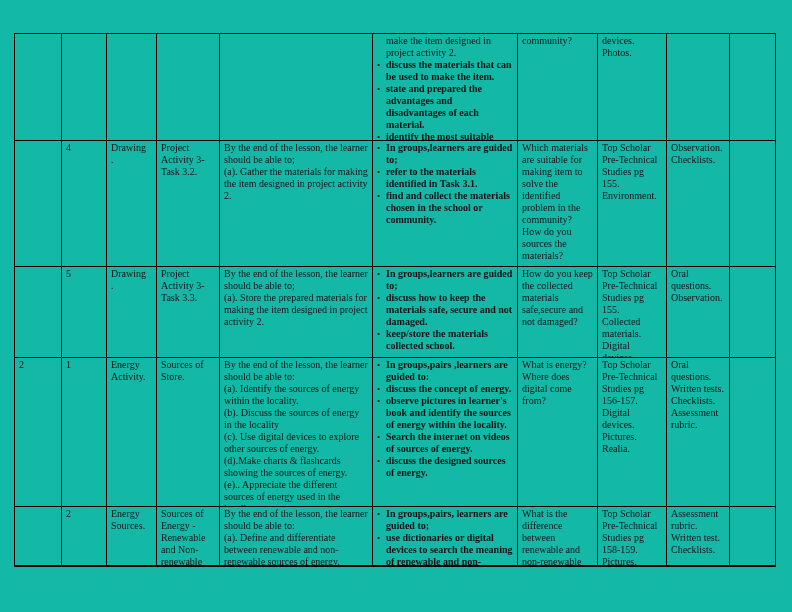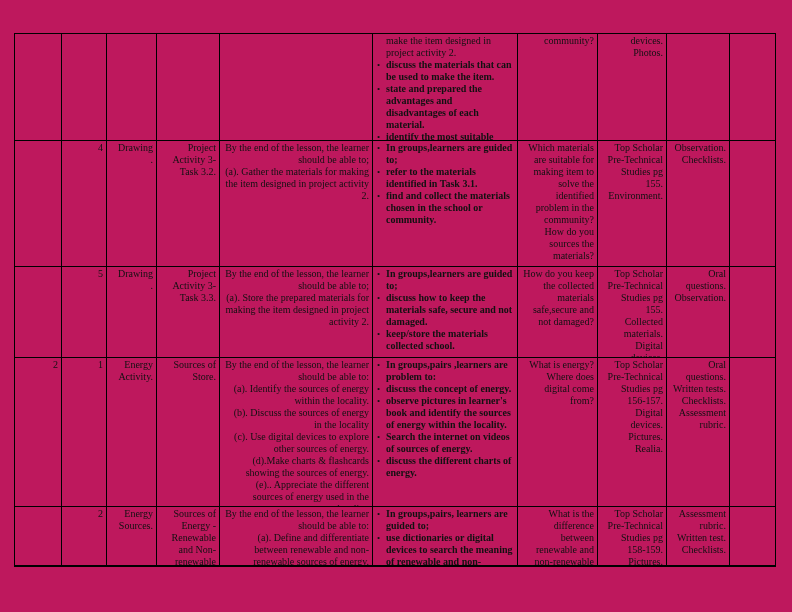--- a/index.html
+++ b/index.html
@@ -1,20 +1,20 @@
 <!DOCTYPE html>
 <html><head>
 <meta charset="utf-8">
 <style>
   html, body { margin: 0; padding: 0; background: #ffffff; }
   .page {
     position: relative;
     width: 792px;
     height: 612px;
-    background: #be185d;
+    background: #14b8a6;
     font-family: "Liberation Serif", "DejaVu Serif", serif;
     font-size: 10px;
     line-height: 12px;
     color: #111111;
     overflow: hidden;
   }
   table.sow {
     position: absolute;
     left: 14px;
     top: 33px;
@@ -26,21 +26,21 @@
     vertical-align: top;
     padding: 0;
   }
   tr.r4 td { border-bottom-width: 2px; }
   .cellbox { overflow: hidden; padding: 1px 3px 0 4px; }
   .r0 .cellbox { height: 105px; }
   .r1 .cellbox { height: 124px; }
   .r2 .cellbox { height: 89px; }
   .r3 .cellbox { height: 147px; }
   .r4 .cellbox { height: 57px; }
-  .pre { white-space: pre-line; overflow-wrap: break-word; text-align: right; }
+  .pre { white-space: pre-line; overflow-wrap: break-word; }
   .lead { margin-left: 9px; overflow-wrap: break-word; }
   .bullet-item { display: flex; }
   .bullet-item .glyph { flex: 0 0 9px; font-size: 9px; line-height: 12px; }
   .bullet-item .btext { flex: 1 1 auto; overflow-wrap: break-word; font-weight: bold; }
   col.c-week { width: 47px; }
   col.c-lesson { width: 45px; }
   col.c-strand { width: 50px; }
   col.c-substrand { width: 63px; }
   col.c-outcomes { width: 153px; }
   col.c-exper { width: 145px; }
@@ -246,37 +246,37 @@
 (c). Use digital devices to explore other sources of energy.
 (d).Make charts &amp; flashcards showing the sources of energy.
 (e).. Appreciate the different sources of energy used in the locality.</div>
           </td>
         <td>
             <div class="cellbox">
               <div class="lead"></div>
               <div>
                 <div class="bullet-item">
                   <span class="glyph">•</span>
-                  <span class="btext">In groups,pairs ,learners are problem to:</span>
+                  <span class="btext">In groups,pairs ,learners are guided to:</span>
                 </div>
                 <div class="bullet-item">
                   <span class="glyph">•</span>
                   <span class="btext">discuss the concept of energy.</span>
                 </div>
                 <div class="bullet-item">
                   <span class="glyph">•</span>
                   <span class="btext">observe pictures in learner's book and identify the sources of energy within the locality.</span>
                 </div>
                 <div class="bullet-item">
                   <span class="glyph">•</span>
                   <span class="btext">Search the internet on videos of sources of energy.</span>
                 </div>
                 <div class="bullet-item">
                   <span class="glyph">•</span>
-                  <span class="btext">discuss the different charts of energy.</span>
+                  <span class="btext">discuss the designed sources of energy.</span>
                 </div>
               </div>
             </div>
           </td>
         <td>
             <div class="cellbox pre">What is energy?
 Where does digital come from?</div>
           </td>
         <td>
             <div class="cellbox pre">Top Scholar Pre-Technical Studies pg 156-157.

